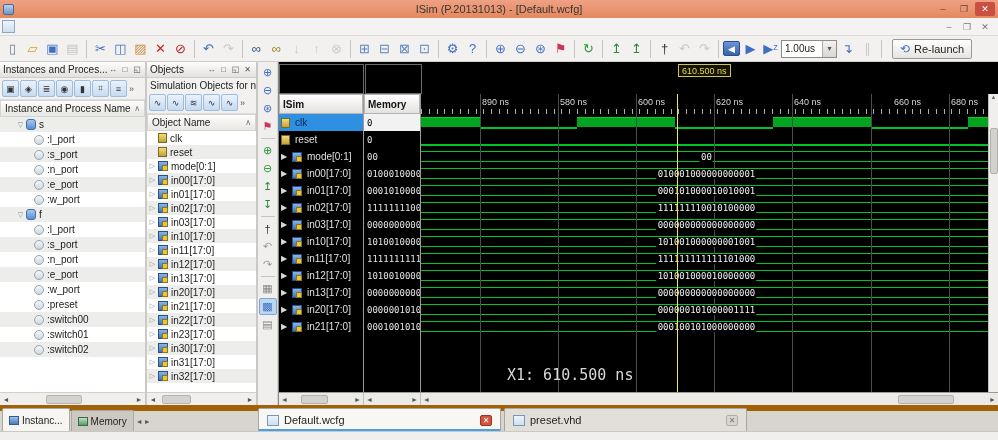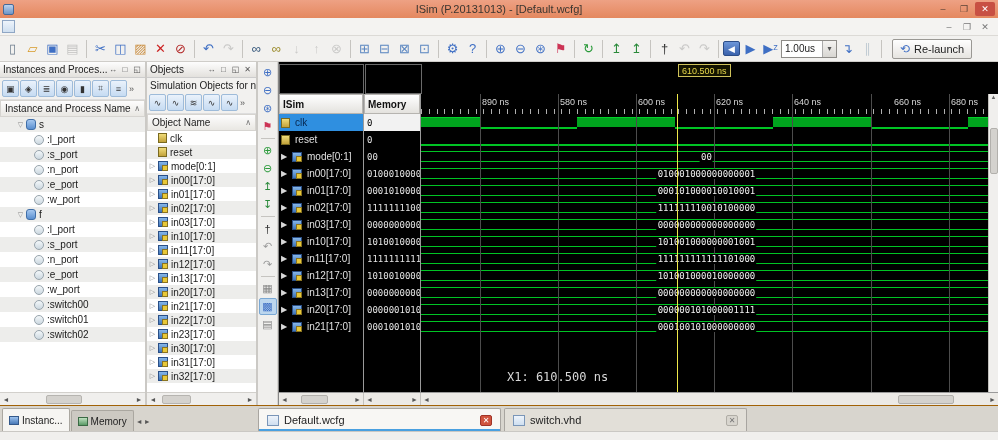--- a/index.html
+++ b/index.html
@@ -90,31 +90,31 @@
   .tickstrip{position:absolute;left:0;right:0;top:15px;height:5px;background:repeating-linear-gradient(90deg,#b0b0b0 0 1px,transparent 1px 7.8px)}
   .gl{position:absolute;top:0;bottom:0;width:1px;background:#4c4c4c}
   .cursorline{position:absolute;top:0;bottom:0;width:1px;background:#efe84a;z-index:5}
   .wrows{position:absolute;top:20px;left:0;right:0}
   .wrow{height:17px;position:relative}
   .wh{position:absolute;top:3px;height:10px;background:#00a41e;border-top:1px solid #00d028}
   .wl{position:absolute;top:13px;height:2px;background:#00c424}
   .rail-t{position:absolute;left:0;right:0;top:3px;height:1px;background:#00c424}
   .rail-b{position:absolute;left:0;right:0;top:13px;height:1px;background:#00c424}
   .bustext{position:absolute;top:3.5px;transform:translateX(-50%);font-family:"DejaVu Sans Mono",monospace;font-size:9px;color:#f0f0f0;background:#000;padding:0 1px;white-space:nowrap;z-index:4}
-  .wstatus{position:absolute;left:86px;bottom:8px;font-size:12px;color:#d8d8d8;font-family:"DejaVu Sans Mono",monospace;z-index:6}
+  .wstatus{position:absolute;left:86px;bottom:8px;font-size:15px;color:#d8d8d8;font-family:"DejaVu Sans Mono",monospace;z-index:6}
   .vscroll{width:10px;flex:none;background:#f0efed;border-left:1px solid #c2c0bc;display:flex;flex-direction:column;align-items:center;font-size:6px;color:#666}
   .vscroll .vhandle{width:8px;height:46px;background:#d4d2ce;border:1px solid #b2b0ac;border-radius:2px;margin-top:28px}
   .wp-hscroll{height:13px;flex:none;display:flex;background:#eceae6;border-top:1px solid #9a9a9a;font-size:7px;color:#555}
   .wp-hscroll .seg{display:flex;align-items:center;border-right:1px solid #c4c2be}
   .wp-hscroll .harr{width:11px;text-align:center}
   .wp-hscroll .htrack{flex:1;height:9px;position:relative}
   .wp-hscroll .hhandle{position:absolute;top:0;height:9px;background:#d4d2ce;border:1px solid #b2b0ac;border-radius:2px}
 
   
-  .tabrow{height:26px;background:#d8d5ce;border-top:1px solid #a16207;display:flex;align-items:flex-end}
+  .tabrow{height:26px;background:#d8d5ce;border-top:6px solid #a16207;display:flex;align-items:flex-end}
   .ltabs{width:147px;display:flex;align-items:flex-end;padding-left:2px;gap:1px}
   .ltab{display:flex;align-items:center;gap:3px;height:21px;padding:0 6px;font-size:10px;background:#ccc9c2;border:1px solid #aaa7a0;border-bottom:none;border-radius:2px 2px 0 0;white-space:nowrap}
   .ltab.active{background:#f6f5f2;height:23px}
   .ltab .gicon{width:10px;height:9px;background:linear-gradient(#9cc2ee,#4a7ab8);border:1px solid #35598a}
   .ltab .micon{width:10px;height:9px;background:linear-gradient(#bfe0c0,#5a9a66);border:1px solid #3a6a44}
   .tspin{display:flex;gap:1px;margin-left:1px;font-size:7px;color:#555;align-items:center;height:20px}
   .ogap{width:111px}
   .mtab{display:flex;align-items:center;gap:5px;height:23px;padding:0 8px;font-size:11px;background:#e2dfd8;border:1px solid #a8a5a0;border-bottom:none;border-radius:2px 2px 0 0;margin-right:3px;position:relative}
   .mtab.active{background:#f8f7f4;box-shadow:inset 0 -2px 0 #4aa0e0}
   .mtab .label{flex:1;text-align:left}
@@ -283,20 +283,25 @@
         </div>
         <div class="trow alt" style="padding-left: 28px;">
           <span class="exp" style="width: 6px;"></span>
           <span class="proc-ic"></span>
           <span>:e_port</span>
         </div>
         <div class="trow" style="padding-left: 28px;">
           <span class="exp" style="width: 6px;"></span>
           <span class="proc-ic"></span>
           <span>:w_port</span>
+        </div>
+        <div class="trow" style="padding-left: 28px;">
+          <span class="exp" style="width: 6px;"></span>
+          <span class="proc-ic"></span>
+          <span>:preset</span>
         </div>
         <div class="trow alt" style="padding-left: 28px;">
           <span class="exp" style="width: 6px;"></span>
           <span class="proc-ic"></span>
           <span>:switch00</span>
         </div>
         <div class="trow" style="padding-left: 28px;">
           <span class="exp" style="width: 6px;"></span>
           <span class="proc-ic"></span>
           <span>:switch01</span>
@@ -688,18 +693,18 @@
     </div>
   <div class="ogap"></div>
   <div style="display:flex;align-items:flex-end">
       <span class="mtab active" style="width: 243px;">
         <span class="wicon"></span>
         <span class="label">Default.wcfg</span>
         <span class="closeb">✕</span>
       </span>
       <span class="mtab" style="width: 243px;">
         <span class="wicon"></span>
-        <span class="label">switch.vhd</span>
+        <span class="label">preset.vhd</span>
         <span class="closeg">✕</span>
       </span>
     </div>
 </div>
 <div class="bottomedge"></div>
 
 </body></html>

